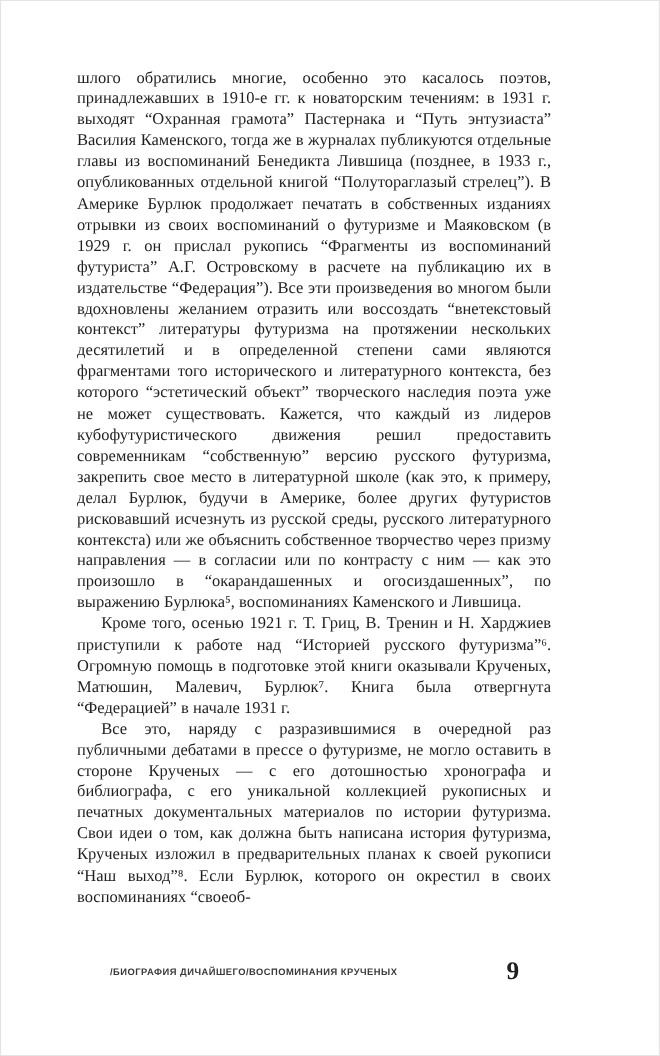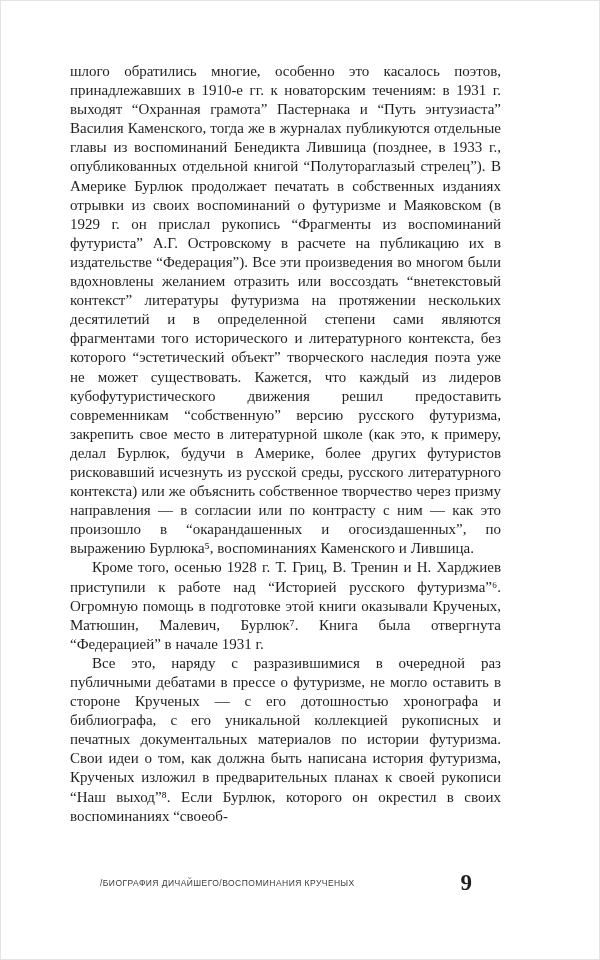--- a/index.html
+++ b/index.html
@@ -36,41 +36,41 @@
     left: 100px;
     right: 70px;
     top: 870px;
     display: flex;
     justify-content: space-between;
     align-items: center;
   }
   .running-title {
     font-family: "Liberation Sans", "DejaVu Sans", sans-serif;
     font-size: 8.5px;
-    font-weight: normal;
+    font-weight: bold;
     letter-spacing: 0.45px;
     line-height: 12px;
     color: #3a3a3a;
     text-transform: uppercase;
   }
   .page-number {
     font-family: "Liberation Serif", "DejaVu Serif", serif;
     font-size: 23px;
     font-weight: bold;
     color: #1f1f1f;
     margin-right: 58px;
   }
 </style>
 </head>
 <body>
 
 <div class="page">
   <div class="text-block">
     <p class="para no-indent">шлого обратились многие, особенно это касалось поэтов, принадлежавших в 1910-е гг. к новаторским течениям: в 1931 г. выходят “Охранная грамота” Пастернака и “Путь энтузиаста” Василия Каменского, тогда же в журналах публикуются отдельные главы из воспоминаний Бенедикта Лившица (позднее, в 1933 г., опубликованных отдельной книгой “Полутораглазый стрелец”). В Америке Бурлюк продолжает печатать в собственных изданиях отрывки из своих воспоминаний о футуризме и Маяковском (в 1929 г. он прислал рукопись “Фрагменты из воспоминаний футуриста” А.Г. Островскому в расчете на публикацию их в издательстве “Федерация”). Все эти произведения во многом были вдохновлены желанием отразить или воссоздать “внетекстовый контекст” литературы футуризма на протяжении нескольких десятилетий и в определенной степени сами являются фрагментами того исторического и литературного контекста, без которого “эстетический объект” творческого наследия поэта уже не может существовать. Кажется, что каждый из лидеров кубофутуристического движения решил предоставить современникам “собственную” версию русского футуризма, закрепить свое место в литературной школе (как это, к примеру, делал Бурлюк, будучи в Америке, более других футуристов рисковавший исчезнуть из русской среды, русского литературного контекста) или же объяснить собственное творчество через призму направления — в согласии или по контрасту с ним — как это произошло в “окарандашенных и огосиздашенных”, по выражению Бурлюка⁵, воспоминаниях Каменского и Лившица.</p>
-    <p class="para indent">Кроме того, осенью 1928 г. Т. Гриц, В. Тренин и Н. Харджиев приступили к работе над “Историей русского футуризма”⁶. Огромную помощь в подготовке этой книги оказывали Крученых, Матюшин, Малевич, Бурлюк⁷. Книга была отвергнута “Федерацией” в начале 1931 г.</p>
+    <p class="para indent">Кроме того, осенью 1921 г. Т. Гриц, В. Тренин и Н. Харджиев приступили к работе над “Историей русского футуризма”⁶. Огромную помощь в подготовке этой книги оказывали Крученых, Матюшин, Малевич, Бурлюк⁷. Книга была отвергнута “Федерацией” в начале 1931 г.</p>
     <p class="para indent">Все это, наряду с разразившимися в очередной раз публичными дебатами в прессе о футуризме, не могло оставить в стороне Крученых — с его дотошностью хронографа и библиографа, с его уникальной коллекцией рукописных и печатных документальных материалов по истории футуризма. Свои идеи о том, как должна быть написана история футуризма, Крученых изложил в предварительных планах к своей рукописи “Наш выход”⁸. Если Бурлюк, которого он окрестил в своих воспоминаниях “своеоб-</p>
   </div>
 
   <div class="footer">
     <div class="running-title">
       <div>/БИОГРАФИЯ ДИЧАЙШЕГО/ВОСПОМИНАНИЯ КРУЧЕНЫХ</div>
     </div>
     <div class="page-number">9</div>
   </div>
 </div>

